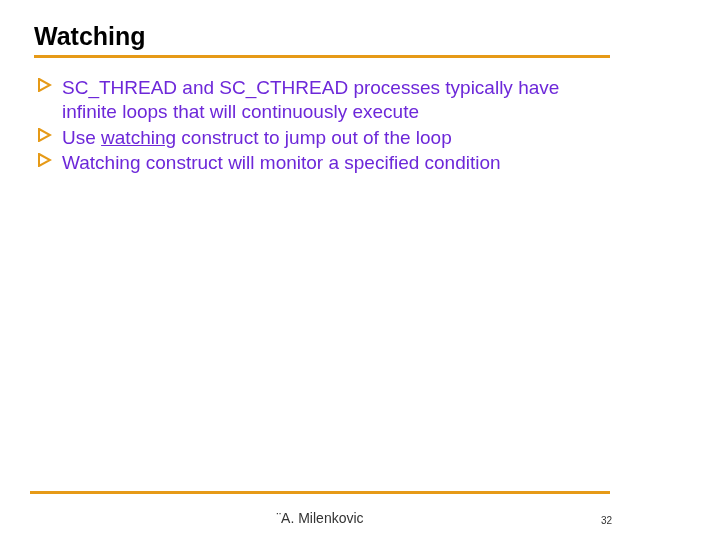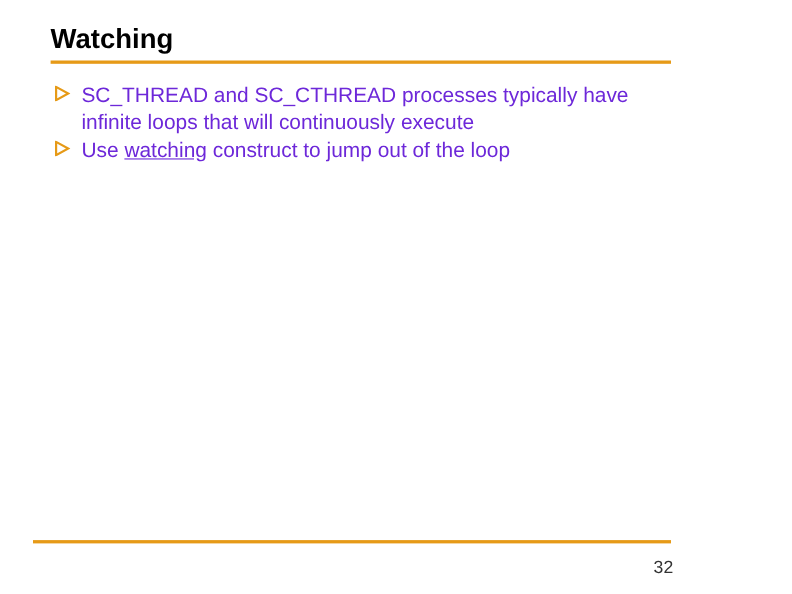--- a/index.html
+++ b/index.html
@@ -1,42 +1,50 @@
 <!DOCTYPE html>
 <html><head>
 <meta charset="utf-8">
 <style>
   * { box-sizing: border-box; margin: 0; padding: 0; }
   html, body { width: 720px; height: 540px; font-family: Verdana, Geneva, sans-serif; }
   body { background: #fff; position: relative; }
-  .slide { width: 640px; height: 540px; padding: 22px 30px 0 46px; position: relative; border-radius: 30px; }
+  .slide { width: 640px; height: 540px; padding: 22px 30px 0 34px; position: relative; border-radius: 30px; }
   .title { font-size: 25px; font-weight: bold; color: #000; margin-bottom: 4px; }
   .title-rule { border: none; border-top: 3px solid #e69a17; margin-bottom: 18px; }
   .bullets { list-style: none; padding-left: 4px; }
   .bullets li { position: relative; padding-left: 24px; font-size: 19px; line-height: 1.25; color: #6d28d9; margin-bottom: 2px; }
   .bullets li .marker { position: absolute; left: 0; top: 2px; color: #e69a17; font-family: "Segoe UI Symbol", Arial, sans-serif; font-size: 17px; font-weight: bold; }
   .bullets li .marker svg { display: block; }
   .u { text-decoration: underline; }
   .footer-rule { position: absolute; left: 30px; right: 30px; bottom: 46px; border: none; border-top: 3px solid #e69a17; }
   .footer { position: absolute; left: 0; right: 0; bottom: 14px; text-align: center; font-size: 14px; color: #333; }
-  .pagenum { position: absolute; right: 28px; bottom: 14px; font-size: 16px; color: #333; }
+  .pagenum { position: absolute; right: 28px; bottom: 14px; font-size: 10px; color: #333; }
 </style>
 </head>
 <body>
 
 <div class="slide">
   <div class="title">Watching</div>
   <hr class="title-rule">
   <ul class="bullets">
       <li><span class="marker">
           <svg width="14" height="14" viewBox="0 0 14 14">
             <polygon points="1,1 12,7 1,13" fill="none" stroke="#e69a17" stroke-width="2" stroke-linejoin="miter"></polygon>
           </svg>
         </span><span><span>SC_THREAD and SC_CTHREAD processes typically have infinite loops that will continuously execute</span></span></li>
       <li><span class="marker">
           <svg width="14" height="14" viewBox="0 0 14 14">
             <polygon points="1,1 12,7 1,13" fill="none" stroke="#e69a17" stroke-width="2" stroke-linejoin="miter"></polygon>
           </svg>
         </span><span><span>Use </span><span class="u">watching</span><span> construct to jump out of the loop</span></span></li>
+      <li><span class="marker">
+          <svg width="14" height="14" viewBox="0 0 14 14">
+            <polygon points="1,1 12,7 1,13" fill="none" stroke="#e69a17" stroke-width="2" stroke-linejoin="miter"></polygon>
+          </svg>
+        </span><span><span>Watching construct will monitor a specified condition</span></span></li>
     </ul>
   <hr class="footer-rule">
+  <div class="footer">
+    <span>¨</span><span>A. Milenkovic</span>
+  </div>
   <div class="pagenum">32</div>
 </div>
 
 </body></html>

